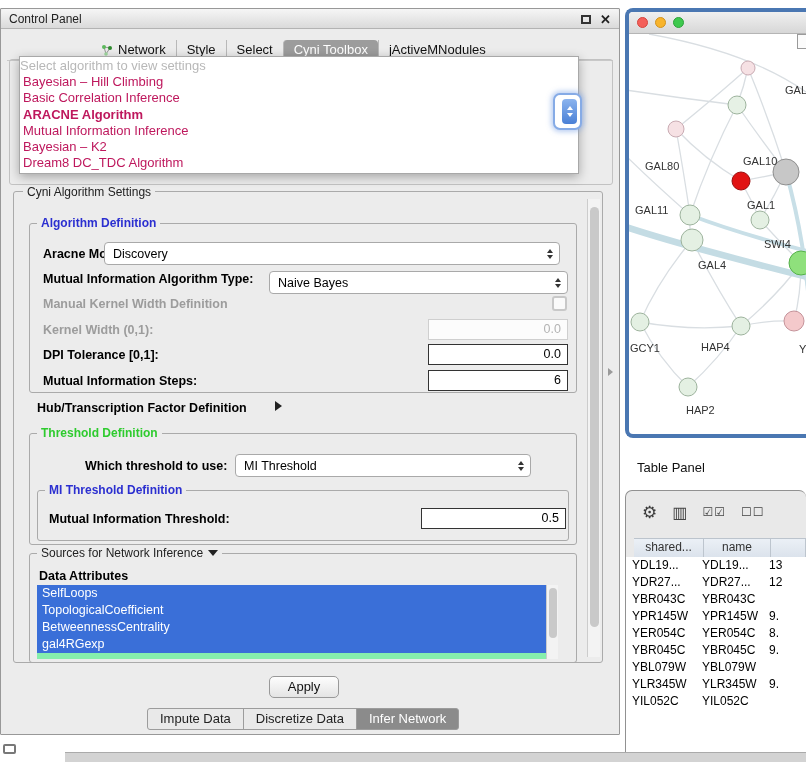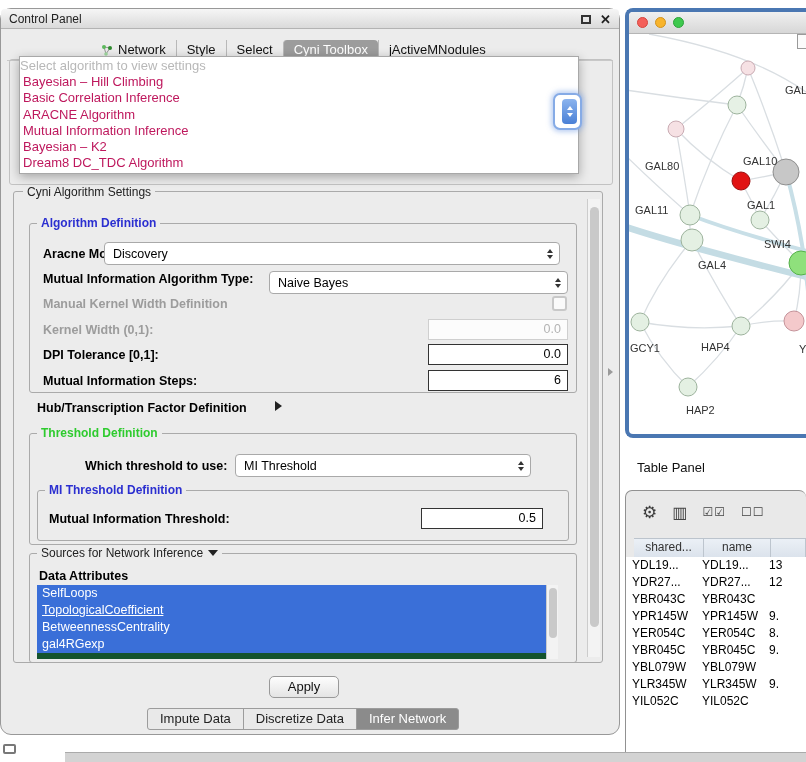--- a/index.html
+++ b/index.html
@@ -1,18 +1,18 @@
 <!DOCTYPE html>
 <html><head>
 <meta charset="utf-8">
 <style>
 *{margin:0;padding:0;box-sizing:border-box}
 html,body{width:806px;height:762px}
 body{position:relative;background:#fff;font-family:"Liberation Sans",sans-serif;overflow:hidden}
-.win{position:absolute;background:#ececec;border:1px solid #989898;border-radius:11px}
+.win{position:absolute;background:#ececec;border:1px solid #989898;border-radius:1px}
 .titlebar{position:absolute;left:0;right:0;top:0;height:20px;background:linear-gradient(#f6f6f6,#dadada);border-bottom:1px solid #b3b3b3;border-radius:4px 4px 0 0}
 .titlebar .t{position:absolute;left:8px;top:3px;font-size:12px;color:#222}
 .w-icons{position:absolute;right:4px;top:0;height:20px;display:flex;align-items:center}
 .float-ic{width:10px;height:9px;border:2px solid #333;margin-right:9px;display:inline-block}
 .close-ic{font-size:13px;font-weight:bold;color:#222;margin-right:4px}
 .tabs{position:absolute;left:90px;top:30px;height:21px;display:flex;align-items:center}
 .tab{padding:2px 10px;font-size:13px;color:#111;display:flex;align-items:center;gap:5px;white-space:nowrap}
 .tab+.tab{border-left:1px solid #b8b8b8}
 .tab-active{background:#9c9c9c;color:#fff;border-radius:4px}
 .net-ic{display:inline-flex;width:12px;height:12px}
@@ -29,26 +29,26 @@
 .tri-u.w{border-left-width:3px;border-right-width:3px;border-bottom:4px solid #fff}
 .tri-d.w{border-left-width:3px;border-right-width:3px;border-top:4px solid #fff}
 .tri-right{width:0;height:0;border-top:5px solid transparent;border-bottom:5px solid transparent;border-left:7px solid #222;display:inline-block}
 .tri-down-dk{width:0;height:0;border-left:5px solid transparent;border-right:5px solid transparent;border-top:6px solid #222;display:inline-block}
 .ninput{position:absolute;background:#fff;border:1px solid #333;font-size:12.5px;text-align:right;padding-right:6px;line-height:19px;color:#000}
 .ninput.dis{border-color:#cfcfcf;color:#b3b3b3;background:#fcfcfc}
 .checkbox{position:absolute;width:15px;height:15px;border:2px solid #c8c8c8;border-radius:3px;background:#fafafa}
 .popup{position:absolute;background:#fff;border:1px solid #a8a8a8;box-shadow:0 3px 10px rgba(0,0,0,.3);z-index:40;overflow:hidden}
 .dd-ph{font-size:13px;color:#b8b8b8;text-align:left;line-height:17px}
 .dd-item{font-size:13px;color:#be185d;line-height:16.3px;padding-left:3px;white-space:nowrap}
-.dd-bold{font-weight:normal}
+.dd-bold{font-weight:bold}
 .combo-peek{position:absolute;width:29px;height:37px;background:#fff;border:2px solid #86abe6;border-radius:7px;box-shadow:0 0 5px 2px rgba(120,160,230,.5);z-index:41}
 .peek-cap{position:absolute;right:3px;top:4px;width:15px;height:25px;border-radius:4px;background:linear-gradient(#8cb4ee,#4a80d6);display:flex;flex-direction:column;align-items:center;justify-content:center;gap:3px}
 .sb{position:absolute;background:#f3f3f3;border-left:1px solid #ccc}
 .sb-thumb{position:absolute;background:#c9c9c9;border-radius:5px}
-.list{position:absolute;background:#14532d;overflow:hidden}
+.list{position:absolute;background:#86efac;overflow:hidden}
 .list-item{height:17px;color:#fff;font-size:12.5px;line-height:17px;padding-left:5px;white-space:nowrap}
 .btn{position:absolute;background:linear-gradient(#fdfdfd,#e4e4e4);border:1px solid #999;border-radius:5px;font-size:13px;text-align:center;line-height:20px;color:#111}
 .btabs{position:absolute;display:flex}
 .btab{height:22px;line-height:20px;padding:0 12px;font-size:13px;background:#e9e9e9;border:1px solid #9c9c9c;color:#222;white-space:nowrap}
 .btab+.btab{margin-left:-1px}
 .btab:first-child{border-radius:3px 0 0 3px}
 .btab:last-child{border-radius:0 3px 3px 0}
 .btab-active{background:#8b8b8b;color:#fff}
 .net-win{position:absolute;border:4px solid #4a77b2;border-right:none;border-radius:8px 0 0 8px;background:#fff;overflow:hidden}
 .net-title{position:absolute;left:0;right:0;top:0;height:22px;background:linear-gradient(#f0f0f0,#d7d7d7);border-bottom:1px solid #b5b5b5}
@@ -181,31 +181,31 @@
     <span>MI Threshold</span>
     <span class="arrows">
         <span class="tri-u"></span>
         <span class="tri-d"></span>
       </span>
   </div>
 
   <div class="group" style="left:36px;top:481px;width:532px;height:51px"></div>
   <span class="legend bold" style="left: 44px; top: 474px; color: rgb(43, 47, 208);">MI Threshold Definition</span>
   <span class="lbl" style="left:48px;top:503px">Mutual Information Threshold:</span>
-  <div class="ninput" style="left:420px;top:499px;width:122px;height:21px">0.5</div>
+  <div class="ninput" style="left:420px;top:499px;width:145px;height:21px">0.5</div>
 
   <div class="group" style="left:28px;top:544px;width:548px;height:110px"></div>
   <span class="legend" style="left:36px;top:537px">
     <span>Sources for Network Inference</span>
     <span class="tri-down-dk"></span>
   </span>
   <span class="lbl" style="left:38px;top:560px">Data Attributes</span>
   <div class="list" style="left:36px;top:576px;width:509px;height:74px">
       <div class="list-item" style="background: rgb(58, 111, 216);">SelfLoops</div>
-      <div class="list-item" style="background: rgb(58, 111, 216); text-decoration: underline;">TopologicalCoefficient</div>
+      <div class="list-item" style="background: rgb(58, 111, 216);">TopologicalCoefficient</div>
       <div class="list-item" style="background: rgb(58, 111, 216);">BetweennessCentrality</div>
       <div class="list-item" style="background: rgb(58, 111, 216);">gal4RGexp</div>
     </div>
   <div class="sb" style="left:545px;top:576px;width:12px;height:74px">
     <div class="sb-thumb" style="left:1.5px;top:3px;width:8px;height:50px"></div>
   </div>
 
   <div class="btn" style="left:268px;top:667px;width:70px;height:22px">Apply</div>
 
   <div class="btabs" style="left:146px;top:699px">

